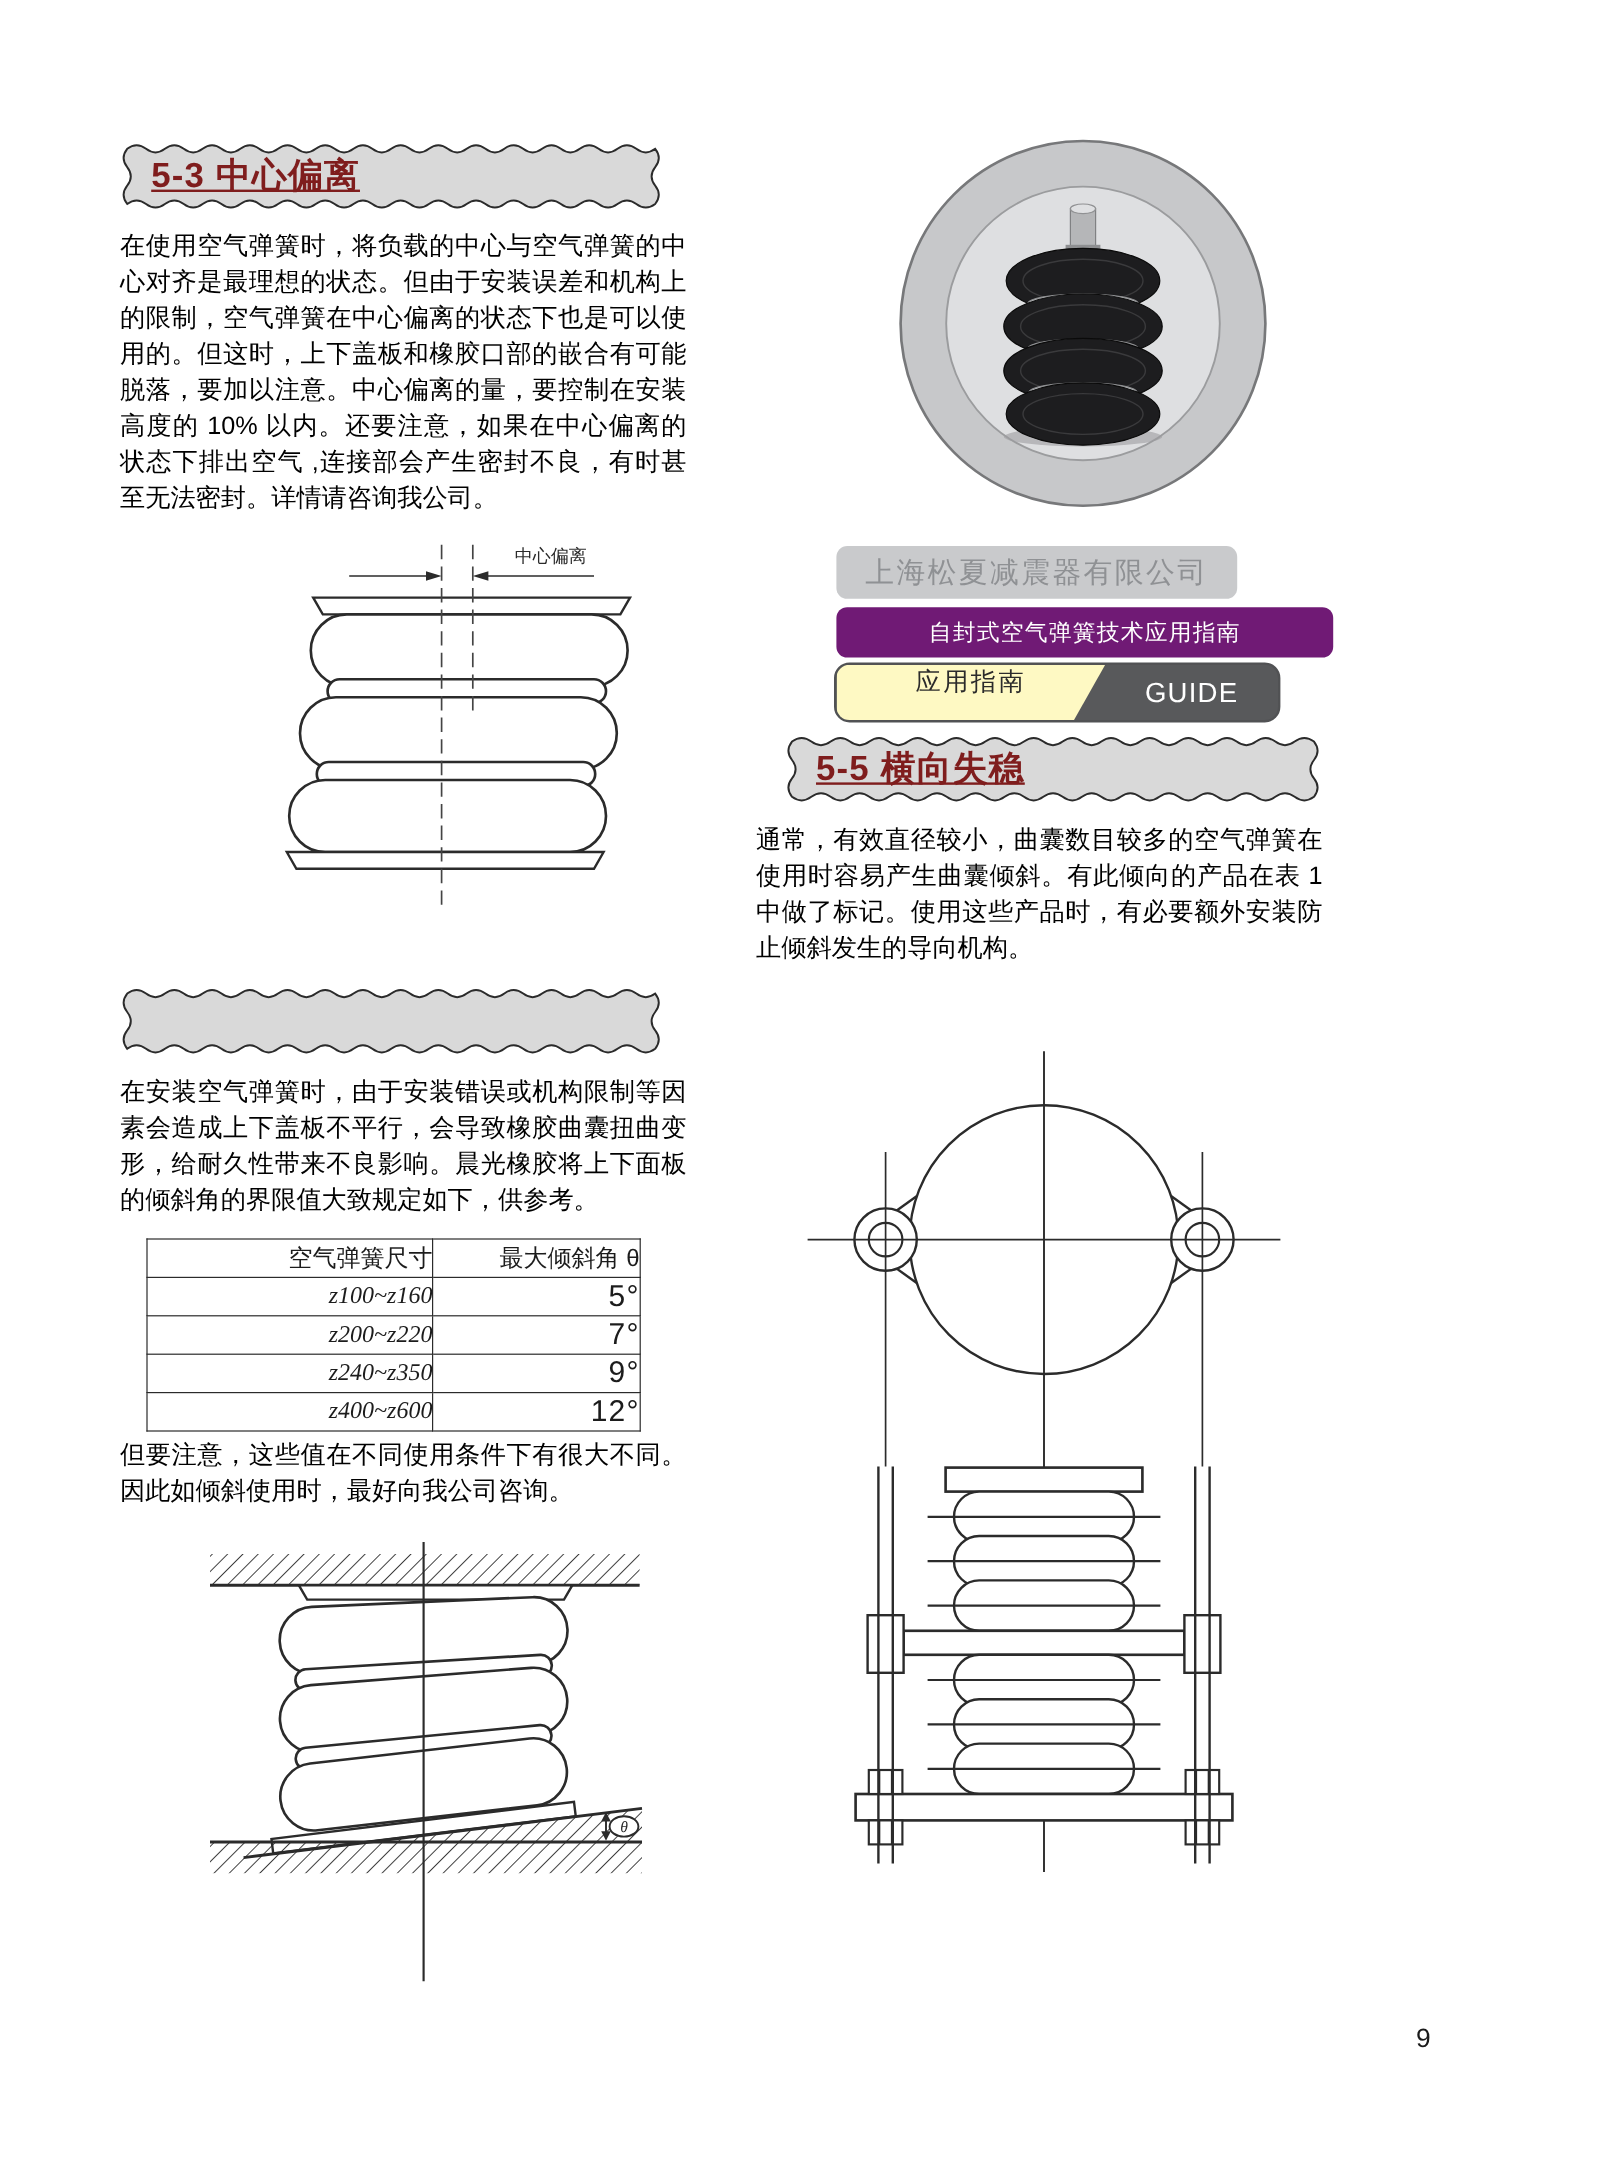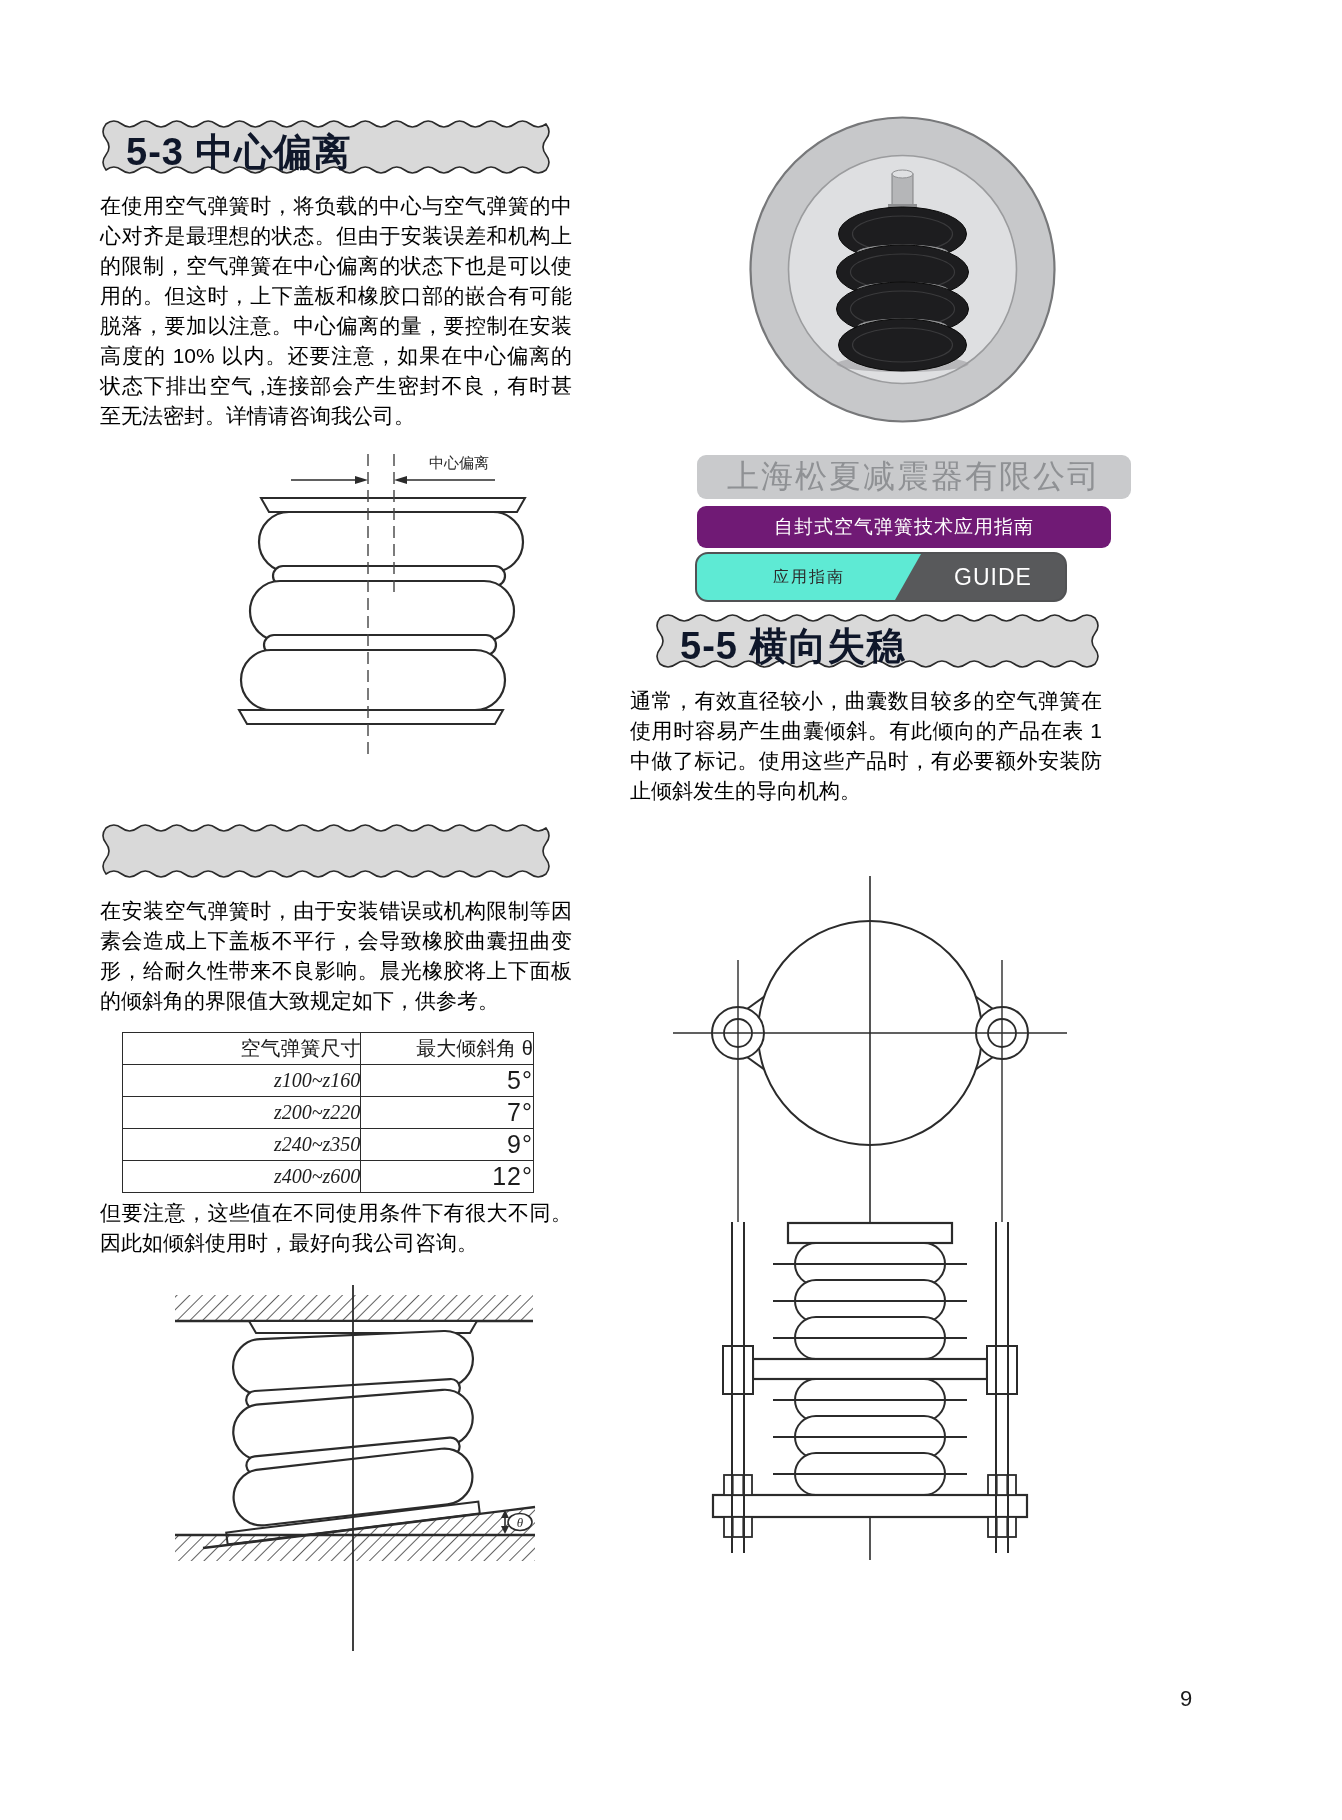--- a/index.html
+++ b/index.html
@@ -7,59 +7,59 @@
     position:relative;width:1342px;height:1820px;background:#ffffff;
     margin:0 auto;font-family:"Liberation Sans","DejaVu Sans",sans-serif;
     color:#1c1c1c;overflow:hidden;
   }
   .abs{position:absolute;}
   
   .wavy-box{position:absolute;height:58px;}
   .wavy-box .wavy-svg{position:absolute;left:0;top:0;}
   .wavy-box .hd-title{
     position:relative;z-index:1;display:block;padding:9px 0 0 26px;
-    font-size:38px;font-weight:600;letter-spacing:1px;color:#0f172a;
+    font-size:29px;font-weight:600;letter-spacing:1px;color:#7f1d1d;text-decoration:underline;
   }
   .para{
     font-size:21px;line-height:30px;text-align:justify;color:#000000;
   }
   
   table.tilt{
     border-collapse:collapse;width:412px;
   }
   table.tilt th,table.tilt td{
     border:1.7px solid #2b2b2b;text-align:right;padding:0;
   }
   table.tilt th{height:31px;font-size:20px;font-weight:500;}
   table.tilt td.size{
     height:31px;font-family:"Liberation Serif","DejaVu Serif",serif;
     font-size:20px;font-style:italic;margin-left:12px;
   }
   table.tilt td.angle{height:31px;font-size:25px;letter-spacing:1px;}
   
   .banner1{
-    position:absolute;left:697px;top:455px;width:434px;height:44px;
+    position:absolute;left:697px;top:455px;width:334px;height:44px;
     background:#c9cacc;border-radius:9px;display:flex;align-items:center;justify-content:center;
-    font-size:32px;letter-spacing:2px;color:#8f9194;
+    font-size:24px;letter-spacing:2px;color:#8f9194;
   }
   .banner2{
     position:absolute;left:697px;top:506px;width:414px;height:42px;
     background:#701a75;border-radius:9px;display:flex;align-items:center;justify-content:center;
     font-size:19px;letter-spacing:1px;color:#ffffff;
   }
   .banner3{
     position:absolute;left:695px;top:552px;width:368px;height:46px;
     background:#58595b;border:2.5px solid #515254;border-radius:13px;
     overflow:hidden;display:flex;
   }
   .banner3-left{
-    flex:0 0 224px;background:#5eead4;
+    flex:0 0 224px;background:#fef9c3;
     clip-path:polygon(0 0,100% 0,calc(100% - 26px) 100%,0 100%);
-    display:flex;align-items:center;justify-content:center;
-    font-size:16px;color:#2b2b2b;letter-spacing:2px;
+    display:flex;align-items:flex-start;justify-content:center;
+    font-size:21px;color:#2b2b2b;letter-spacing:2px;
   }
   .banner3-right{
     flex:1;display:flex;align-items:center;justify-content:center;
     color:#ffffff;font-weight:normal;font-size:23px;letter-spacing:1px;
   }
   .pageno{position:absolute;left:1180px;top:1686px;font-size:22px;color:#1a1a1a;}
   svg{display:block;}
   .fig-label{
     font-family:"Liberation Serif","DejaVu Serif",serif;font-size:15px;fill:#2b2b2b;
   }

